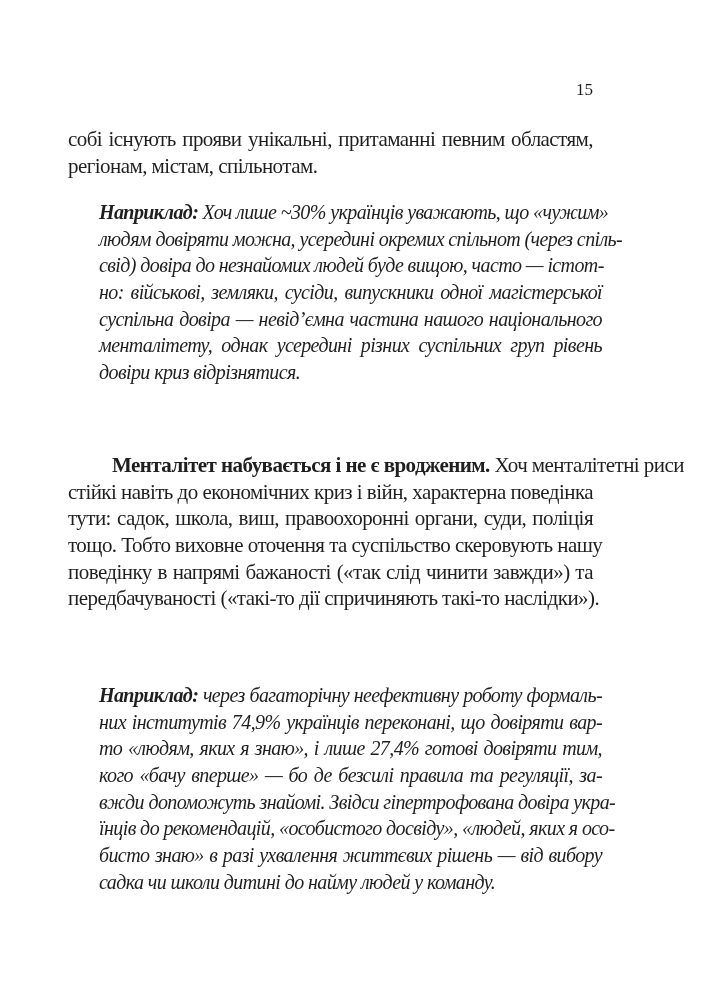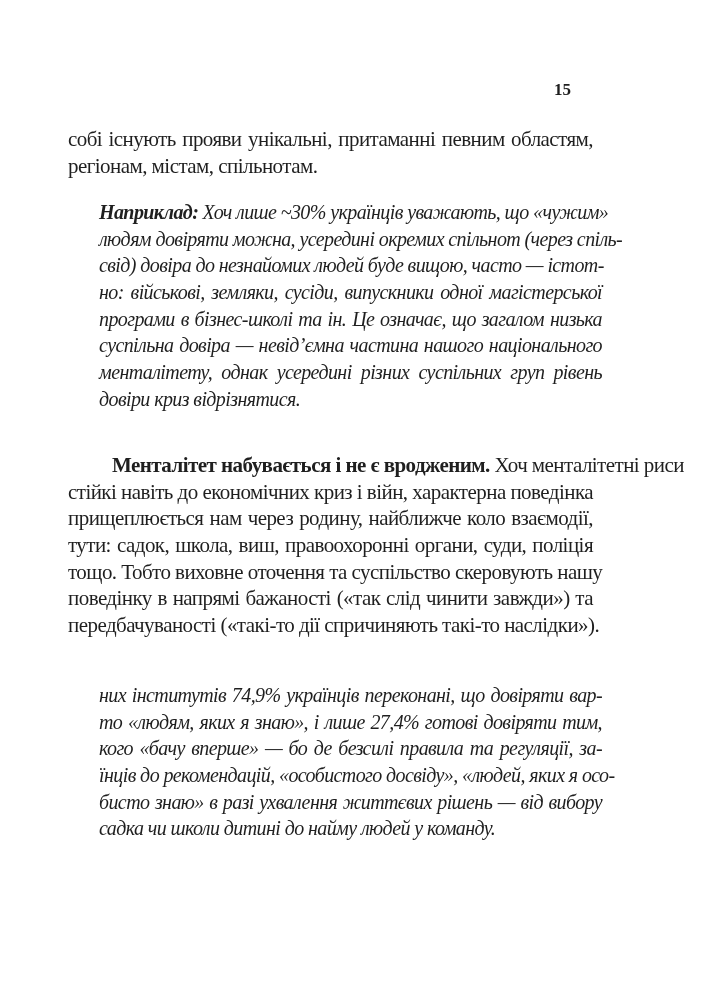--- a/index.html
+++ b/index.html
@@ -1,18 +1,18 @@
 <!DOCTYPE html>
 <html><head>
 <meta charset="utf-8">
 <style>
   html, body { margin: 0; padding: 0; background: #ffffff; }
   body { width: 708px; height: 1000px; position: relative; overflow: hidden;
          font-family: "Liberation Serif", "DejaVu Serif", serif; color: #1f1f1f; }
-  .page-number { position: absolute; left: 554px; top: 80px; font-size: 17px; font-weight: bold; }
+  .page-number { position: absolute; left: 576px; top: 80px; font-size: 17px; font-weight: normal; }
   .block { position: absolute; }
   .line { display: block; height: 26.7px; line-height: 26.7px; white-space: nowrap;
           text-align: justify; text-align-last: justify; overflow: visible; }
   .line.last { text-align-last: left; }
   .body-text { left: 68px; width: 525px; font-size: 21px; }
   .body-text .line { letter-spacing: -0.55px; }
   .example { left: 99px; width: 503px; font-size: 20px; font-style: italic; }
   .example .line { letter-spacing: -0.6px; }
   .lead-bold { font-weight: bold; font-style: italic; }
   .lead-bold-upright { font-weight: bold; font-style: normal; margin-left: 44px; }
@@ -29,36 +29,36 @@
 <div class="block body-text" id="p1">
   <span class="line">собі існують прояви унікальні, притаманні певним областям,</span>
   <span class="line last">регіонам, містам, спільнотам.</span>
 </div>
 
 <div class="block example" id="ex1">
   <span class="line"><span class="lead-bold">Наприклад:</span><span> Хоч лише ~30% українців уважають, що «чужим»</span></span>
   <span class="line">людям довіряти можна, усередині окремих спільнот (через спіль-</span>
   <span class="line">свід) довіра до незнайомих людей буде вищою, часто — істот-</span>
   <span class="line">но: військові, земляки, сусіди, випускники одної магістерської</span>
-  <span class="line">програми в бізнес-школі та ін. Це означає, що загалом низька</span>
   <span class="line">суспільна довіра — невід’ємна частина нашого національного</span>
   <span class="line">менталітету, однак усередині різних суспільних груп рівень</span>
   <span class="line last">довіри криз відрізнятися.</span>
 </div>
 
 <div class="block body-text" id="p2">
   <span class="line"><span class="lead-bold-upright">Менталітет набувається і не є вродженим.</span><span> Хоч менталітетні риси</span></span>
   <span class="line">стійкі навіть до економічних криз і війн, характерна поведінка</span>
-  <span class="line">прищеплюється нам через родину, найближче коло взаємодії,</span>
   <span class="line">тути: садок, школа, виш, правоохоронні органи, суди, поліція</span>
   <span class="line">тощо. Тобто виховне оточення та суспільство скеровують нашу</span>
   <span class="line">поведінку в напрямі бажаності («так слід чинити завжди») та</span>
   <span class="line last">передбачуваності («такі-то дії спричиняють такі-то наслідки»).</span>
 </div>
 
 <div class="block example" id="ex2">
+  <span class="line"><span class="lead-bold">Наприклад:</span><span> через багаторічну неефективну роботу формаль-</span></span>
   <span class="line">них інститутів 74,9% українців переконані, що довіряти вар-</span>
   <span class="line">то «людям, яких я знаю», і лише 27,4% готові довіряти тим,</span>
   <span class="line">кого «бачу вперше» — бо де безсилі правила та регуляції, за-</span>
+  <span class="line">вжди допоможуть знайомі. Звідси гіпертрофована довіра укра-</span>
   <span class="line">їнців до рекомендацій, «особистого досвіду», «людей, яких я осо-</span>
   <span class="line">бисто знаю» в разі ухвалення життєвих рішень — від вибору</span>
   <span class="line last">садка чи школи дитині до найму людей у команду.</span>
 </div>
 
 </body></html>

